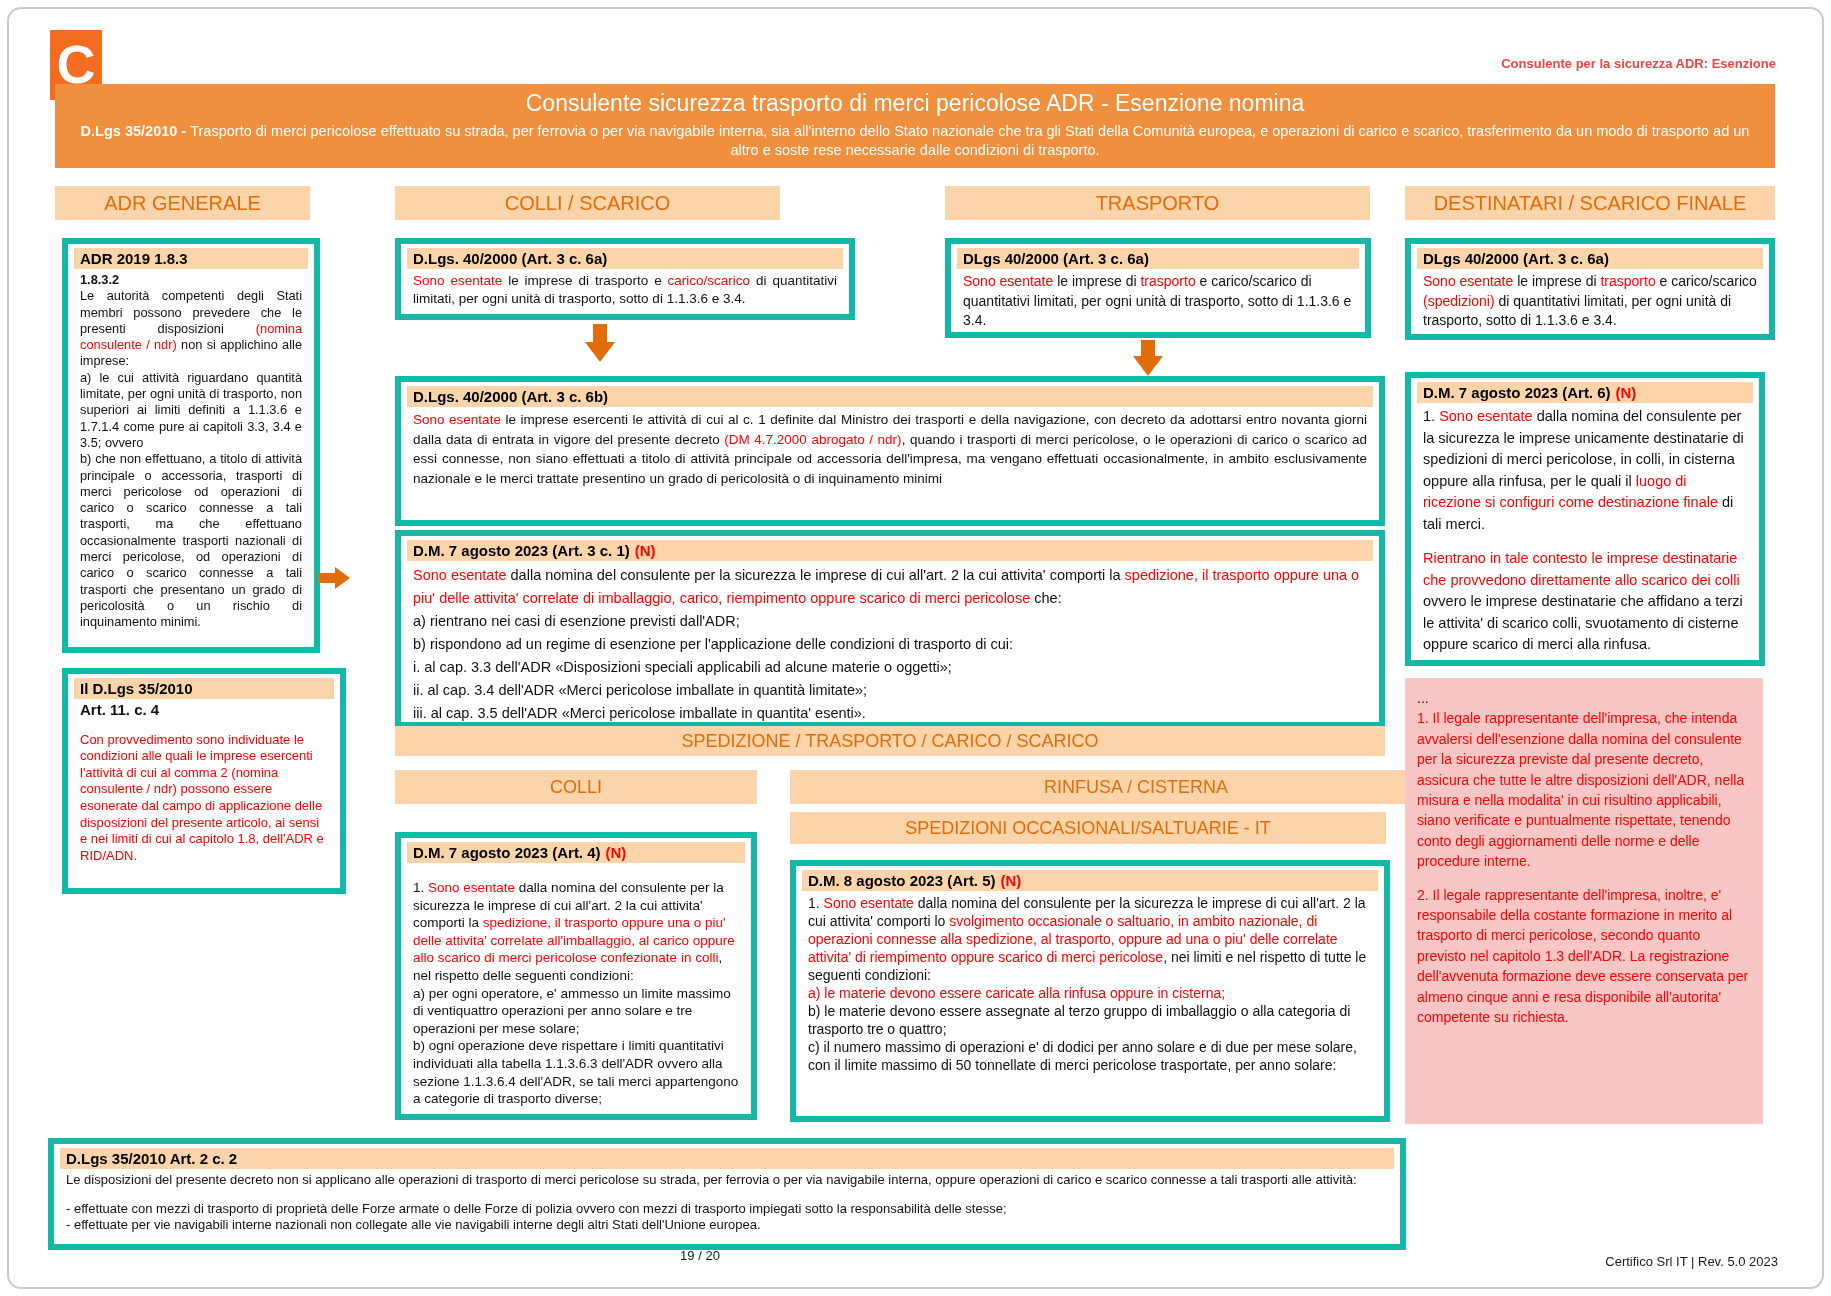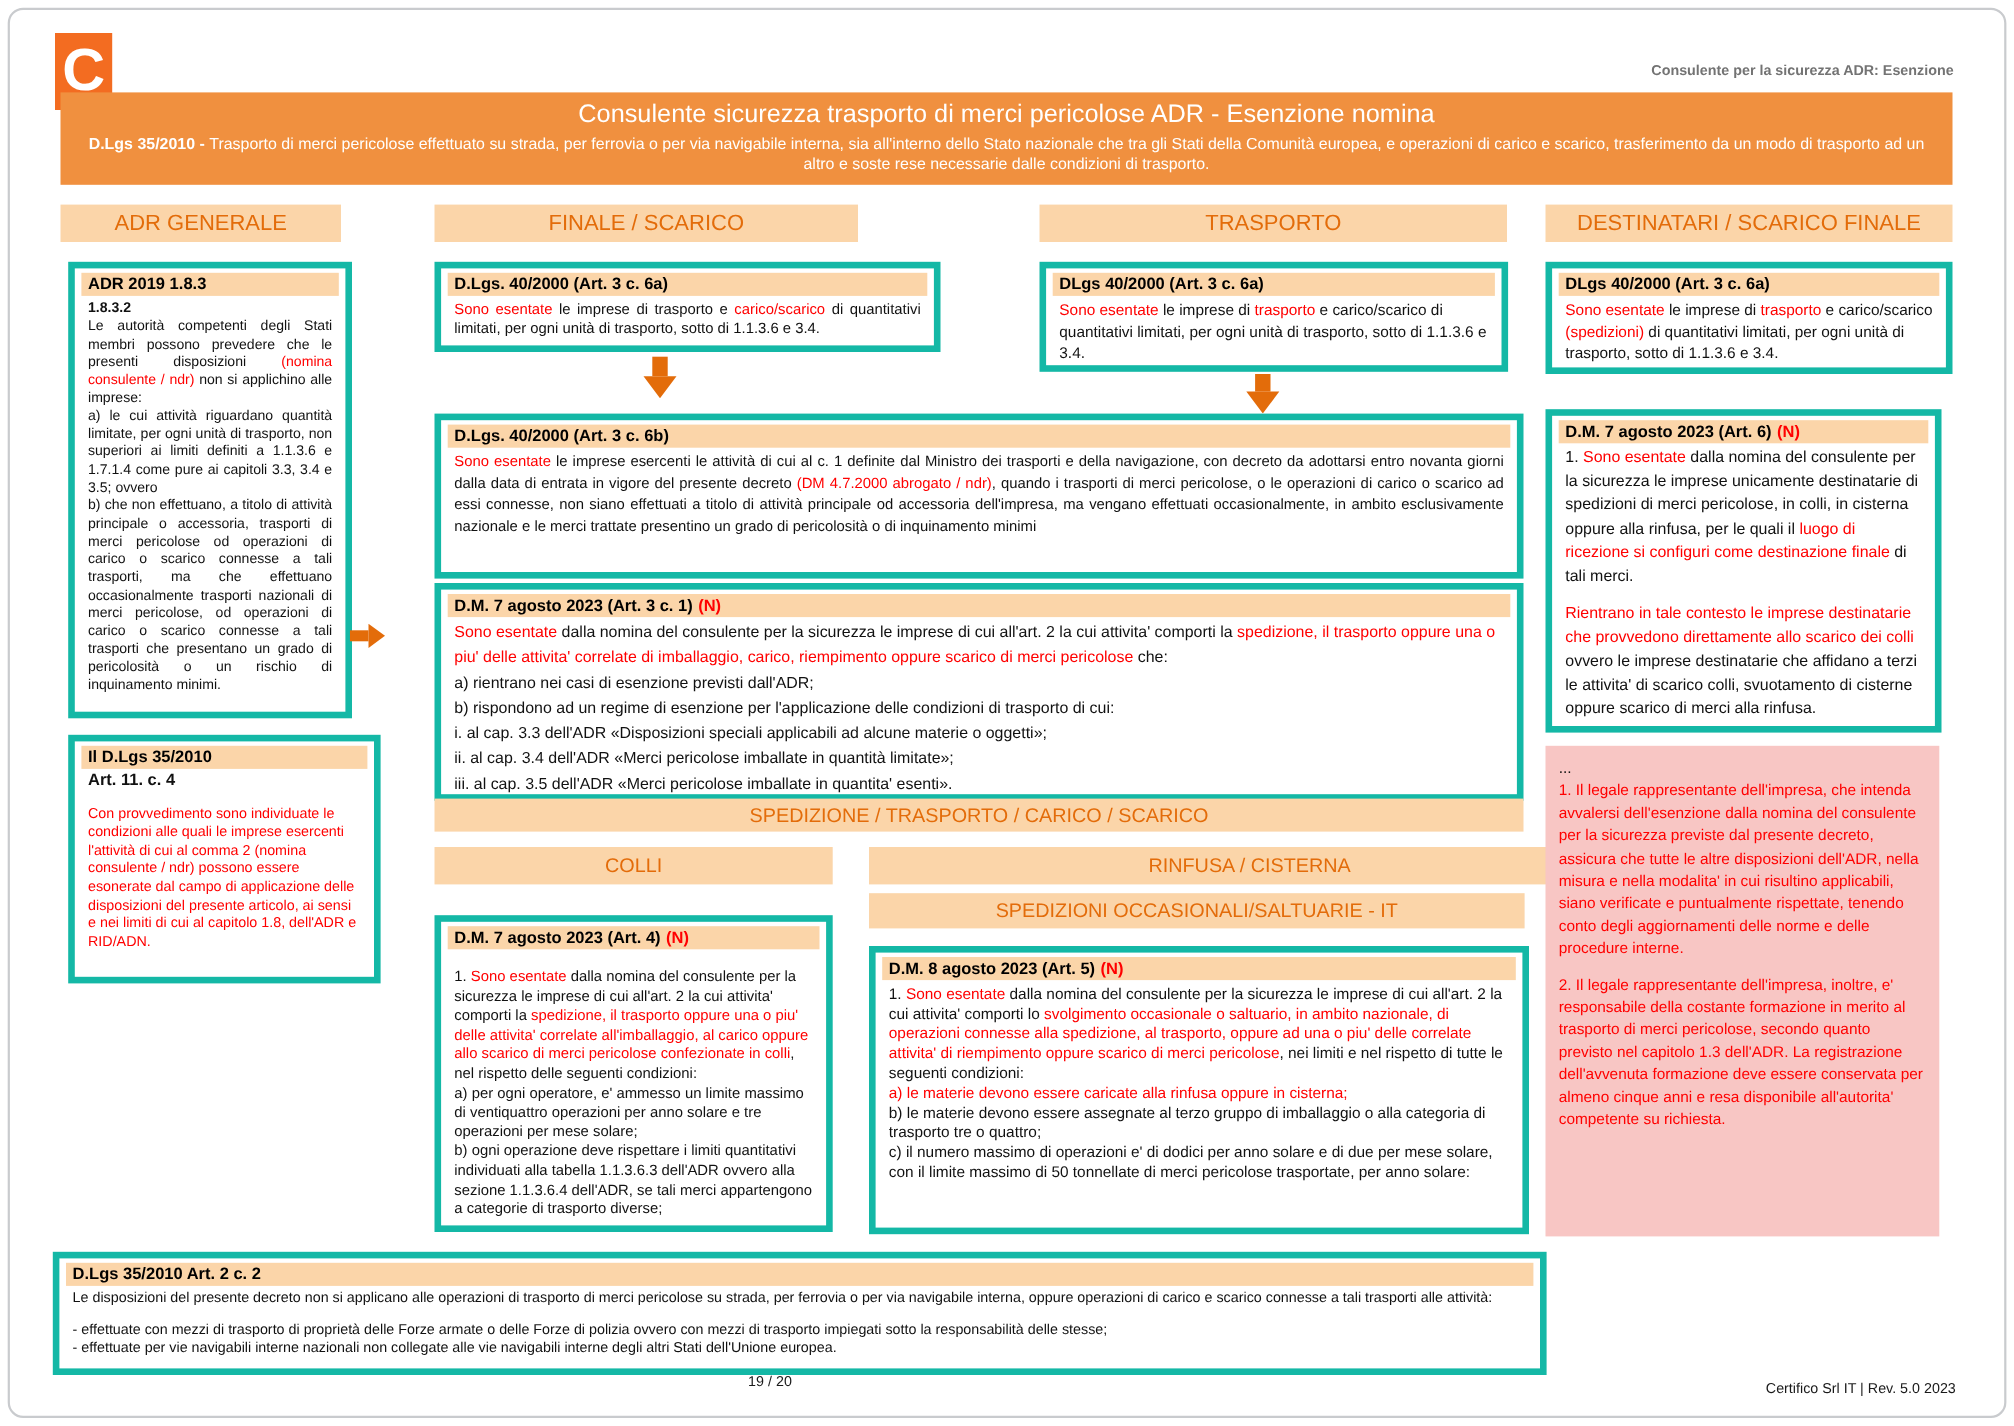--- a/index.html
+++ b/index.html
@@ -11,21 +11,21 @@
   .frame {
     position:absolute; left:7px; top:7px; width:1817px; height:1282px;
     border:2px solid #c9cbce; border-radius:14px; pointer-events:none;
   }
   .logo {
     position:absolute; left:50px; top:30px; width:52px; height:70px;
     background:#f36c21; color:#ffffff; font-weight:bold; font-size:54px;
     text-align:center; line-height:68px;
   }
   .corner {
-    position:absolute; right:55px; top:56px; font-size:13px; font-weight:bold; color:#737373;
+    position:absolute; right:55px; top:56px; font-size:13px; font-weight:bold; color:#ef4444;
   }
   .banner {
     position:absolute; left:55px; top:84px; width:1720px; height:84px;
     background:#f0903f; color:#ffffff; text-align:center;
   }
   .banner-title { font-size:23px; padding-top:6px; }
   .banner-sub { font-size:14.5px; line-height:19px; margin-top:5px; padding:0 16px; }
   .banner-sub b { font-weight:bold; }
   .colhead, .subhead {
     position:absolute; background:#fbd5a9; color:#e36c0a;
@@ -82,21 +82,21 @@
 </div>
 
 <div class="corner">Consulente per la sicurezza ADR: Esenzione</div>
 
 <div class="banner">
   <div class="banner-title">Consulente sicurezza trasporto di merci pericolose ADR - Esenzione nomina</div>
   <div class="banner-sub"><b>D.Lgs 35/2010 - </b><span>Trasporto di merci pericolose effettuato su strada, per ferrovia o per via navigabile interna, sia all'interno dello Stato nazionale che tra gli Stati della Comunità europea, e operazioni di carico e scarico, trasferimento da un modo di trasporto ad un altro e soste rese necessarie dalle condizioni di trasporto.</span></div>
 </div>
 
 <div class="colhead" style="left:55px; top:186px; width:255px; height:34px;">ADR GENERALE</div>
-<div class="colhead" style="left:395px; top:186px; width:385px; height:34px;">FINALE / SCARICO</div>
+<div class="colhead" style="left:395px; top:186px; width:385px; height:34px;">COLLI / SCARICO</div>
 <div class="colhead" style="left:945px; top:186px; width:425px; height:34px;">TRASPORTO</div>
 <div class="colhead" style="left:1405px; top:186px; width:370px; height:34px;">DESTINATARI / SCARICO FINALE</div>
 
 <div class="box box-adr" style="left:62px; top:238px; width:258px; height:415px;">
   <div class="bh">ADR 2019 1.8.3</div>
   <div class="bb">
     <p class="bp"><span class="seg-bold">1.8.3.2</span></p>
     <p class="bp"><span>Le autorità competenti degli Stati membri possono prevedere che le presenti disposizioni </span><span class="seg-red">(nomina consulente / ndr)</span><span> non si applichino alle imprese:</span></p>
     <p class="bp"><span>a) le cui attività riguardano quantità limitate, per ogni unità di trasporto, non superiori ai limiti definiti a 1.1.3.6 e 1.7.1.4 come pure ai capitoli 3.3, 3.4 e 3.5; ovvero</span></p>
     <p class="bp"><span>b) che non effettuano, a titolo di attività principale o accessoria, trasporti di merci pericolose od operazioni di carico o scarico connesse a tali trasporti, ma che effettuano occasionalmente trasporti nazionali di merci pericolose, od operazioni di carico o scarico connesse a tali trasporti che presentano un grado di pericolosità o un rischio di inquinamento minimi.</span></p>

